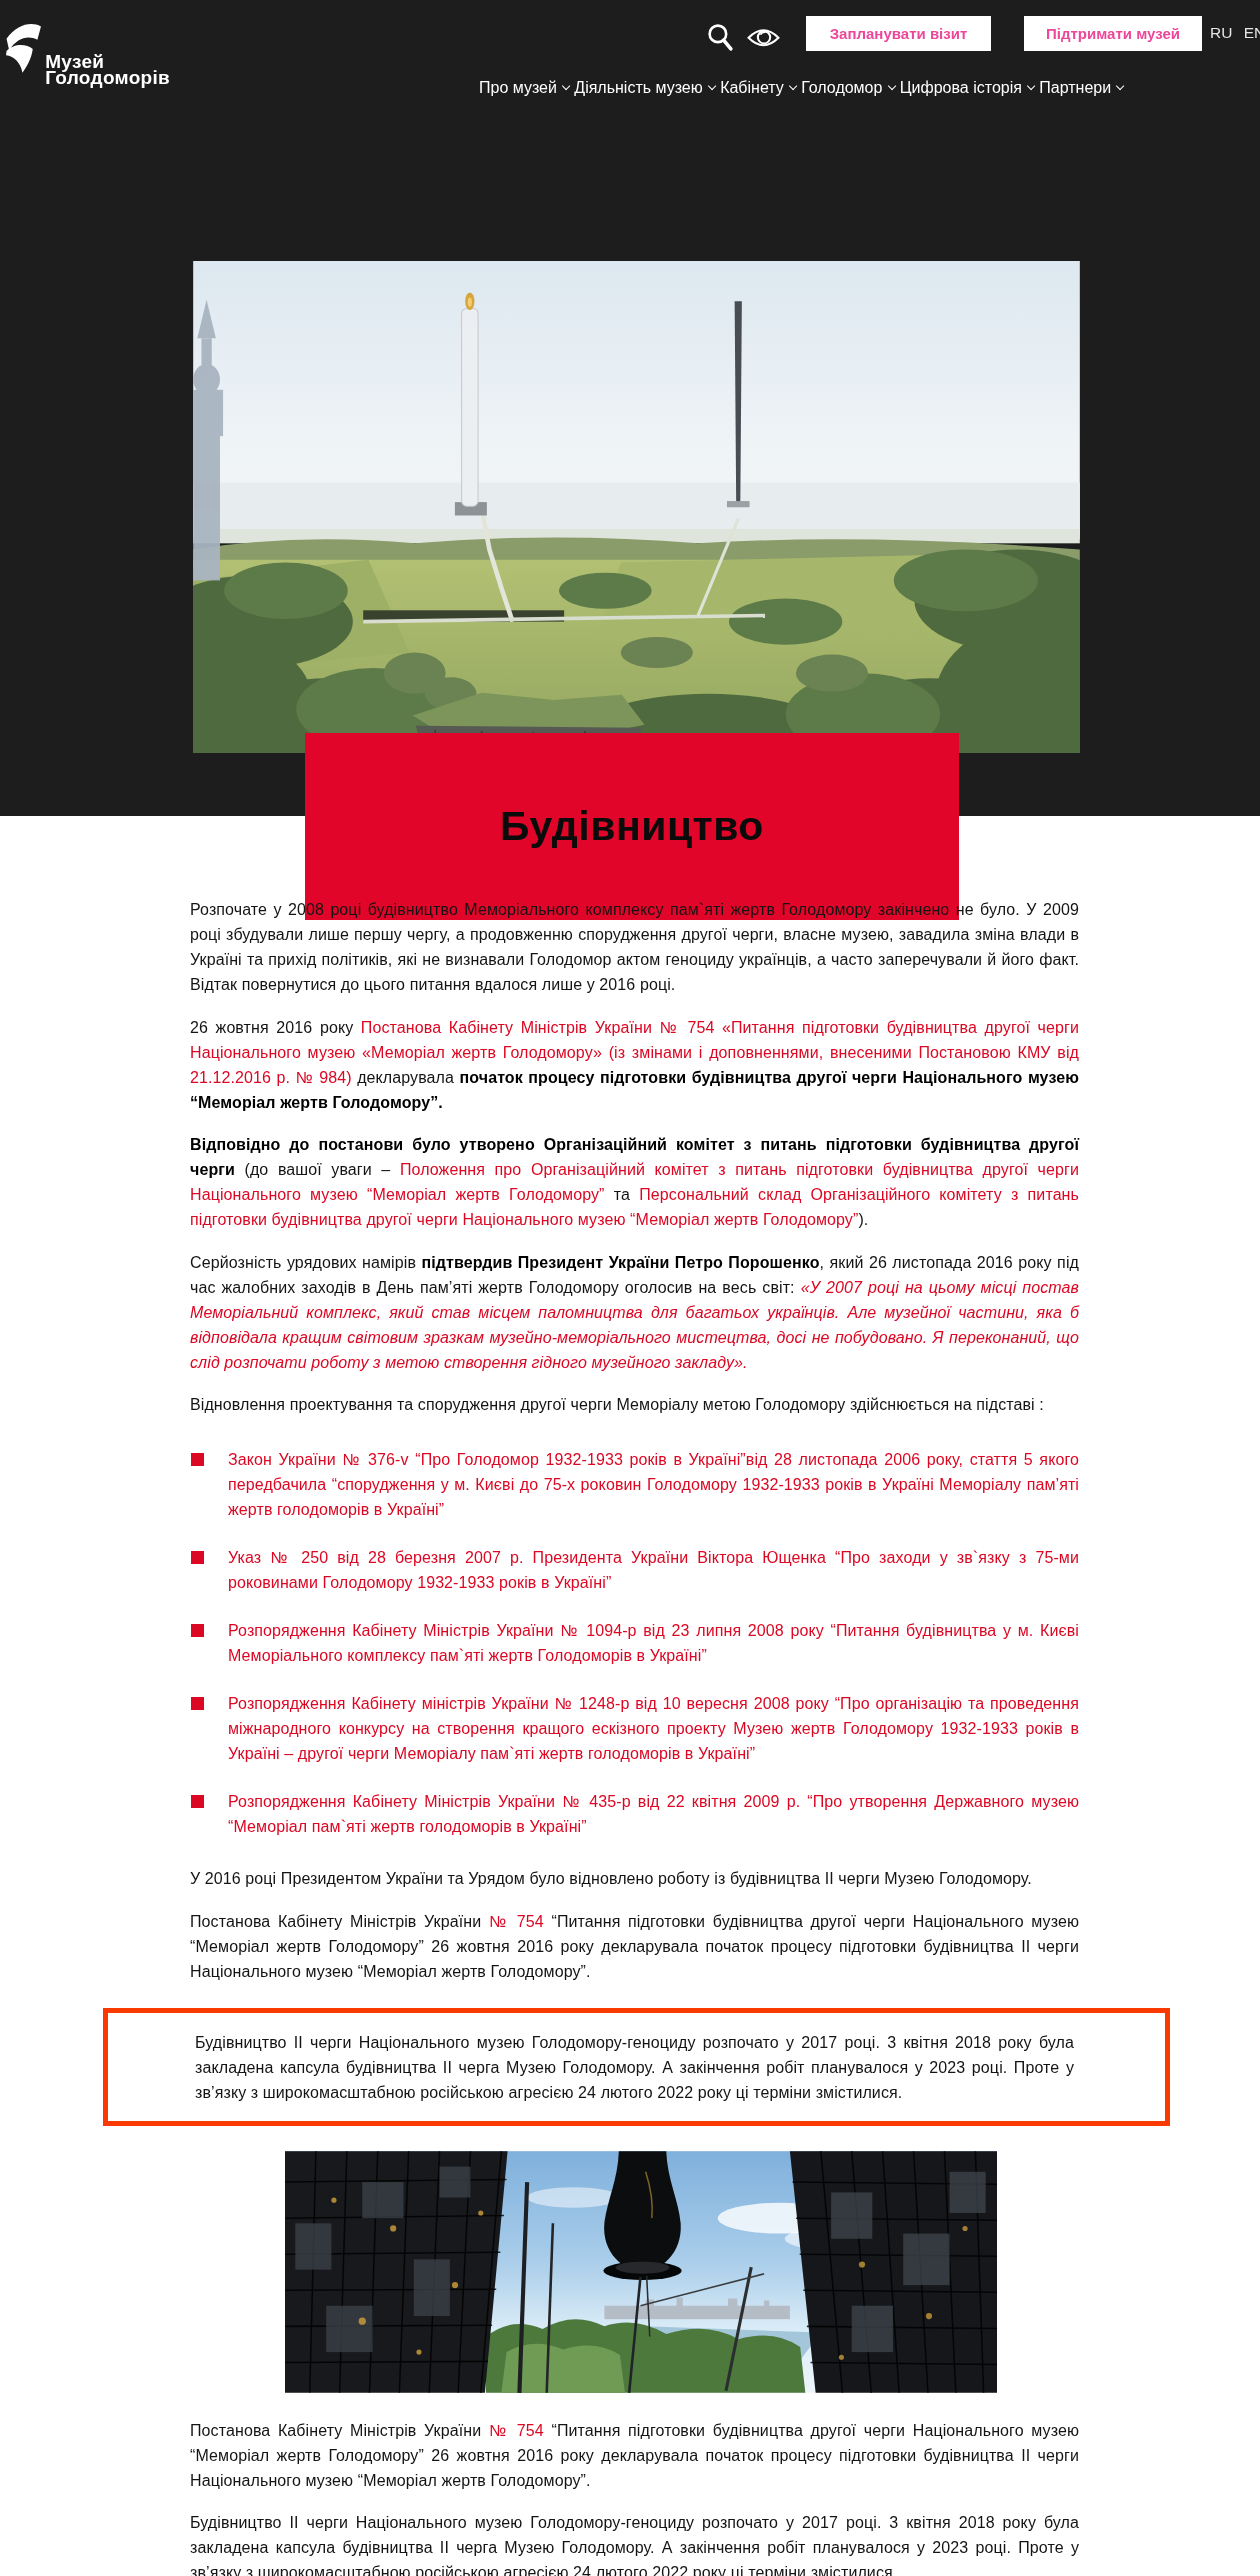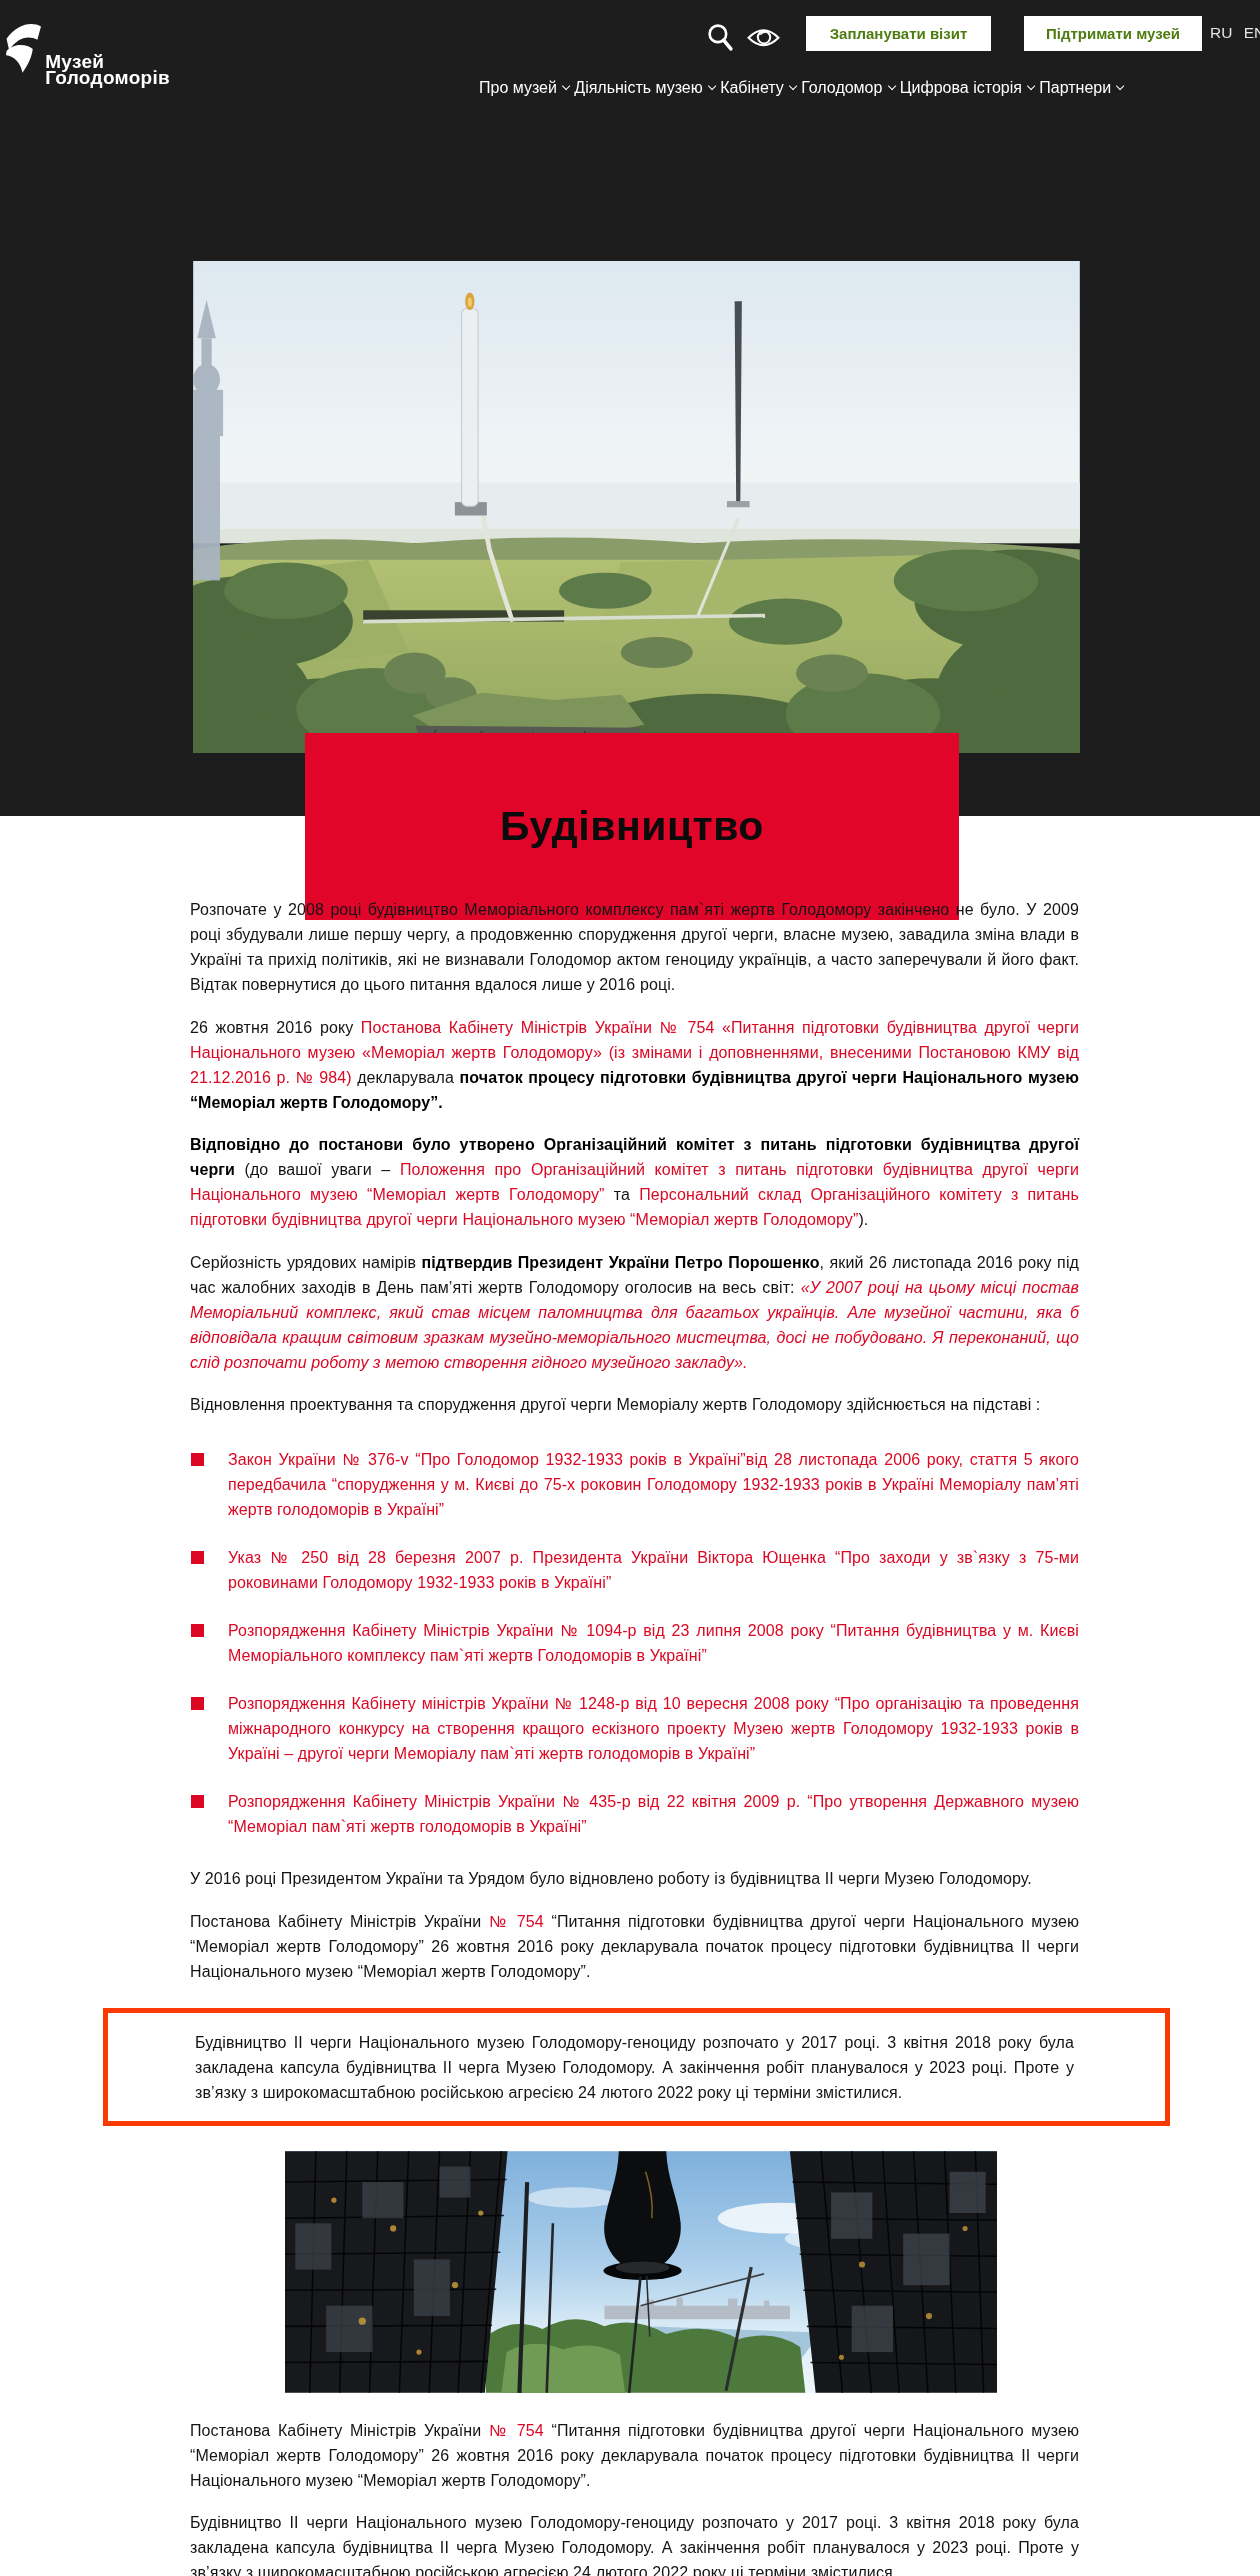--- a/index.html
+++ b/index.html
@@ -8,21 +8,21 @@
   .page { position:relative; width:1260px; height:2595px; background:#ffffff; overflow:hidden; }
 
   
   .top-bg { position:absolute; left:0; top:0; width:1260px; height:816px; background:#1d1d1e; }
   .logo { position:absolute; left:5.2px; top:20.6px; width:134px; height:64px; cursor:pointer; }
   .logo svg { position:absolute; left:0; top:0; }
   .logo-text { position:absolute; left:40px; top:33px; color:#ffffff; font-weight:700; font-size:19px; line-height:16px; letter-spacing:0.3px; }
   .hicon { position:absolute; cursor:pointer; }
   .icon-search { left:707px; top:23px; }
   .icon-eye { left:747px; top:27px; }
-  .hbtn { position:absolute; top:15.5px; height:35px; background:#ffffff; color:#4d7c0f; border:none;
+  .hbtn { position:absolute; top:15.5px; height:35px; background:#ffffff; color:#ec4899; border:none;
           font-family:inherit; font-size:15px; font-weight:600; display:flex; align-items:center; justify-content:center;
           cursor:pointer; white-space:nowrap; }
   .btn-plan { left:806px; width:185px; }
   .btn-support { left:1024px; width:178px; }
   .lang { position:absolute; left:1210px; top:24px; font-size:15.5px; color:#e6e6e6; white-space:nowrap; }
   .lang span { margin-right:11.3px; cursor:pointer; }
   .nav { position:absolute; left:479px; top:79px; display:flex; gap:5px; white-space:nowrap; }
   .nav-item { color:#ffffff; font-size:16px; display:flex; align-items:center; cursor:pointer; }
   .chev { width:6.2px; height:6.2px; border-right:1.5px solid #ffffff; border-bottom:1.5px solid #ffffff;
           transform:rotate(45deg); margin-left:6.2px; margin-top:-3.1px; display:inline-block; }
@@ -203,21 +203,21 @@
   <div class="content">
 
     <p><span>Розпочате у 2008 році будівництво Меморіального комплексу пам`яті жертв Голодомору закінчено не було. У 2009 році збудували лише першу чергу, а продовженню спорудження другої черги, власне музею, завадила зміна влади в Україні та прихід політиків, які не визнавали Голодомор актом геноциду українців, а часто заперечували й його факт. Відтак повернутися до цього питання вдалося лише у 2016 році.</span></p>
 
     <p><span>26 жовтня 2016 року </span><a class="redlink">Постанова Кабінету Міністрів України № 754 «Питання підготовки будівництва другої черги Національного музею «Меморіал жертв Голодомору» (із змінами і доповненнями, внесеними Постановою КМУ від 21.12.2016 р. № 984)</a><span> декларувала </span><strong>початок процесу підготовки будівництва другої черги Національного музею “Меморіал жертв Голодомору”.</strong></p>
 
     <p><strong>Відповідно до постанови було утворено Організаційний комітет з питань підготовки будівництва другої черги</strong><span> (до вашої уваги – </span><a class="redlink">Положення про Організаційний комітет з питань підготовки будівництва другої черги Національного музею “Меморіал жертв Голодомору”</a><span> та </span><a class="redlink">Персональний склад Організаційного комітету з питань підготовки будівництва другої черги Національного музею “Меморіал жертв Голодомору”</a><span>).</span></p>
 
     <p><span>Серйозність урядових намірів </span><strong>підтвердив Президент України Петро Порошенко</strong><span>, який 26 листопада 2016 року під час жалобних заходів в День пам’яті жертв Голодомору оголосив на весь світ: </span><span class="redtext">«У 2007 році на цьому місці постав Меморіальний комплекс, який став місцем паломництва для багатьох українців. Але музейної частини, яка б відповідала кращим світовим зразкам музейно-меморіального мистецтва, досі не побудовано. Я переконаний, що слід розпочати роботу з метою створення гідного музейного закладу».</span></p>
 
-    <p><span>Відновлення проектування та спорудження другої черги Меморіалу жертв Голодомору здійснюється на підставі :</span></p>
+    <p><span>Відновлення проектування та спорудження другої черги Меморіалу метою Голодомору здійснюється на підставі :</span></p>
 
     <ul class="legal">
       <li><span class="bullet-sq"></span><span>Закон України № 376-v “Про Голодомор 1932-1933 років в Україні”від 28 листопада 2006 року, стаття 5 якого передбачила “спорудження  у м. Києві до 75-х роковин Голодомору 1932-1933 років в Україні Меморіалу пам’яті жертв голодоморів в Україні”</span></li>
       <li><span class="bullet-sq"></span><span>Указ № 250 від 28 березня 2007 р. Президента України Віктора Ющенка “Про заходи у зв`язку з 75-ми роковинами Голодомору 1932-1933 років в Україні”</span></li>
       <li><span class="bullet-sq"></span><span>Розпорядження Кабінету Міністрів України № 1094-р від 23 липня 2008 року “Питання будівництва у м. Києві Меморіального комплексу пам`яті жертв Голодоморів в Україні”</span></li>
       <li><span class="bullet-sq"></span><span>Розпорядження Кабінету міністрів України № 1248-р від 10 вересня 2008 року “Про організацію та проведення міжнародного конкурсу на створення кращого ескізного проекту Музею жертв Голодомору 1932-1933 років в Україні – другої черги Меморіалу пам`яті жертв голодоморів в Україні”</span></li>
       <li><span class="bullet-sq"></span><span>Розпорядження Кабінету Міністрів України №  435-р від 22 квітня 2009 р. “Про утворення Державного музею “Меморіал пам`яті жертв голодоморів в Україні”</span></li>
     </ul>
 
     <p><span>У 2016 році Президентом України та Урядом було відновлено роботу із будівництва II черги Музею Голодомору.</span></p>

